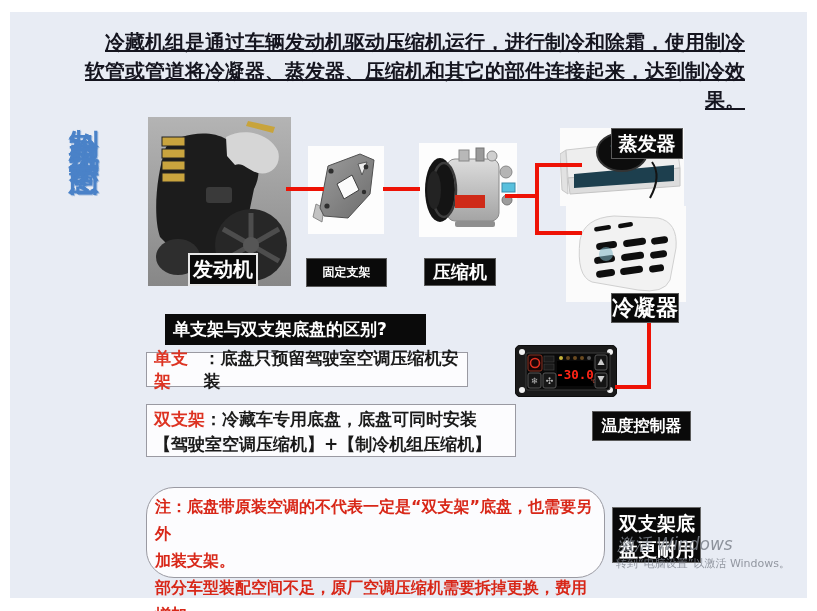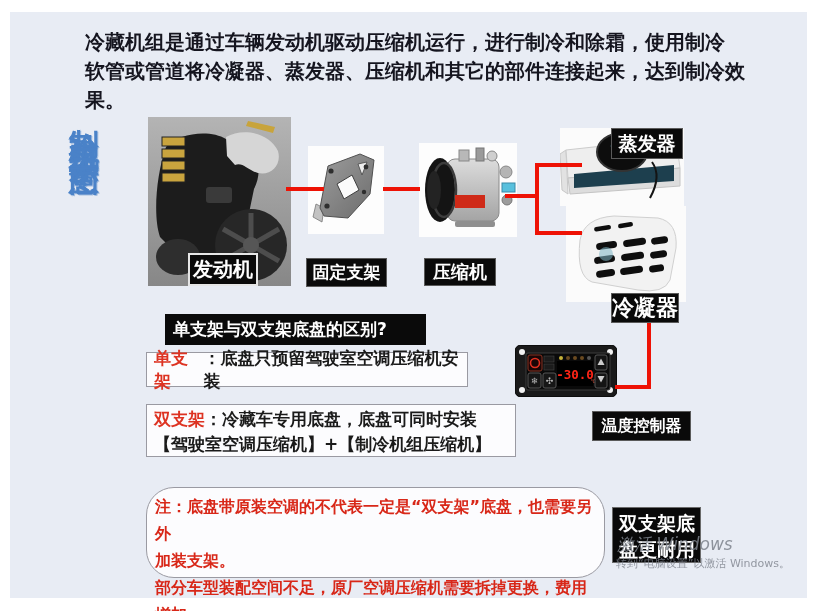--- a/index.html
+++ b/index.html
@@ -1,21 +1,21 @@
 <!DOCTYPE html>
 <html><head>
 <meta charset="utf-8">
 <style>
   html,body{margin:0;padding:0;background:#ffffff;}
   #page{position:relative;width:817px;height:611px;background:#ffffff;overflow:hidden;
         font-family:"DejaVu Sans","Liberation Sans",sans-serif;}
   .abs{position:absolute;}
   #slide{left:10px;top:12px;width:797px;height:586px;background:#e8ecf4;}
-  #intro{left:85px;top:28px;width:660px;text-align:left;font-size:20px;line-height:29px;
-         font-weight:bold;color:#15151f;}
+  #intro{left:85px;top:28px;width:660px;text-align:right;font-size:20px;line-height:29px;
+         font-weight:bold;color:#15151f;text-decoration:underline;}
   #side-title{left:50px;top:104px;width:54px;height:350px;writing-mode:vertical-rl;
               text-orientation:upright;font-size:30px;font-weight:bold;color:#4a82c8;
               letter-spacing:5px;text-shadow:1px 1px 0 rgba(90,140,200,.45);}
   .plabel{background:#0a0a0a;color:#ffffff;font-weight:bold;display:flex;align-items:center;
           justify-content:center;border:1px solid #5a5a5a;box-sizing:border-box;z-index:5;margin-top:13px;}
   .redline{background:#ee1205;z-index:3;}
   .infobox{background:#fcfcfe;border:1px solid #9a9aa2;box-sizing:border-box;font-weight:bold;}
   .term{color:#dd3322;}
   #q-header{left:146px;top:314px;width:261px;height:31px;background:#0a0a0a;color:#fff;
             font-size:17px;font-weight:bold;display:flex;align-items:center;padding-left:8px;box-sizing:border-box;margin-left:19px;}
@@ -81,21 +81,21 @@
     </defs>
     <polygon points="8,58 16,62 14,76 5,71" fill="#c2c2c2" stroke="#777" stroke-width="0.8"></polygon>
     <polygon points="12,62 20,20 52,8 66,14 62,48 40,72 16,70" fill="url(#gBr)" stroke="#505050" stroke-width="1"></polygon>
     <polygon points="29,38 44,29 51,44 36,53" fill="#fbfbfb" stroke="#3f3f3f" stroke-width="1"></polygon>
     <polygon points="50,18 59,16 54,29" fill="#ededed" stroke="#444" stroke-width="0.8"></polygon>
     <circle cx="23" cy="25" r="2.6" fill="#2e2e2e"></circle>
     <circle cx="58" cy="21" r="2.4" fill="#2e2e2e"></circle>
     <circle cx="19" cy="60" r="2.6" fill="#2e2e2e"></circle>
     <circle cx="56" cy="46" r="2.2" fill="#2e2e2e"></circle>
   </svg>
-  <div class="plabel abs" style="left:306px;top:245px;width:81px;height:29px;font-size:17px;">固定支架</div>
+  <div class="plabel abs" style="left:306px;top:245px;width:81px;height:29px;font-size:12px;">固定支架</div>
 
   <svg class="abs" style="left:419px;top:143px;" width="98" height="94" viewBox="0 0 98 94">
     <rect width="98" height="94" fill="#fdfdfd"></rect>
     <defs>
       <linearGradient id="gCo" x1="0" y1="0" x2="0" y2="1">
         <stop offset="0" stop-color="#dcdcdc"></stop>
           <stop offset="1" stop-color="#a4a4a4"></stop>
       </linearGradient>
     </defs>
     <rect x="28" y="16" width="52" height="62" rx="8" fill="url(#gCo)" stroke="#8a8a8a"></rect>

